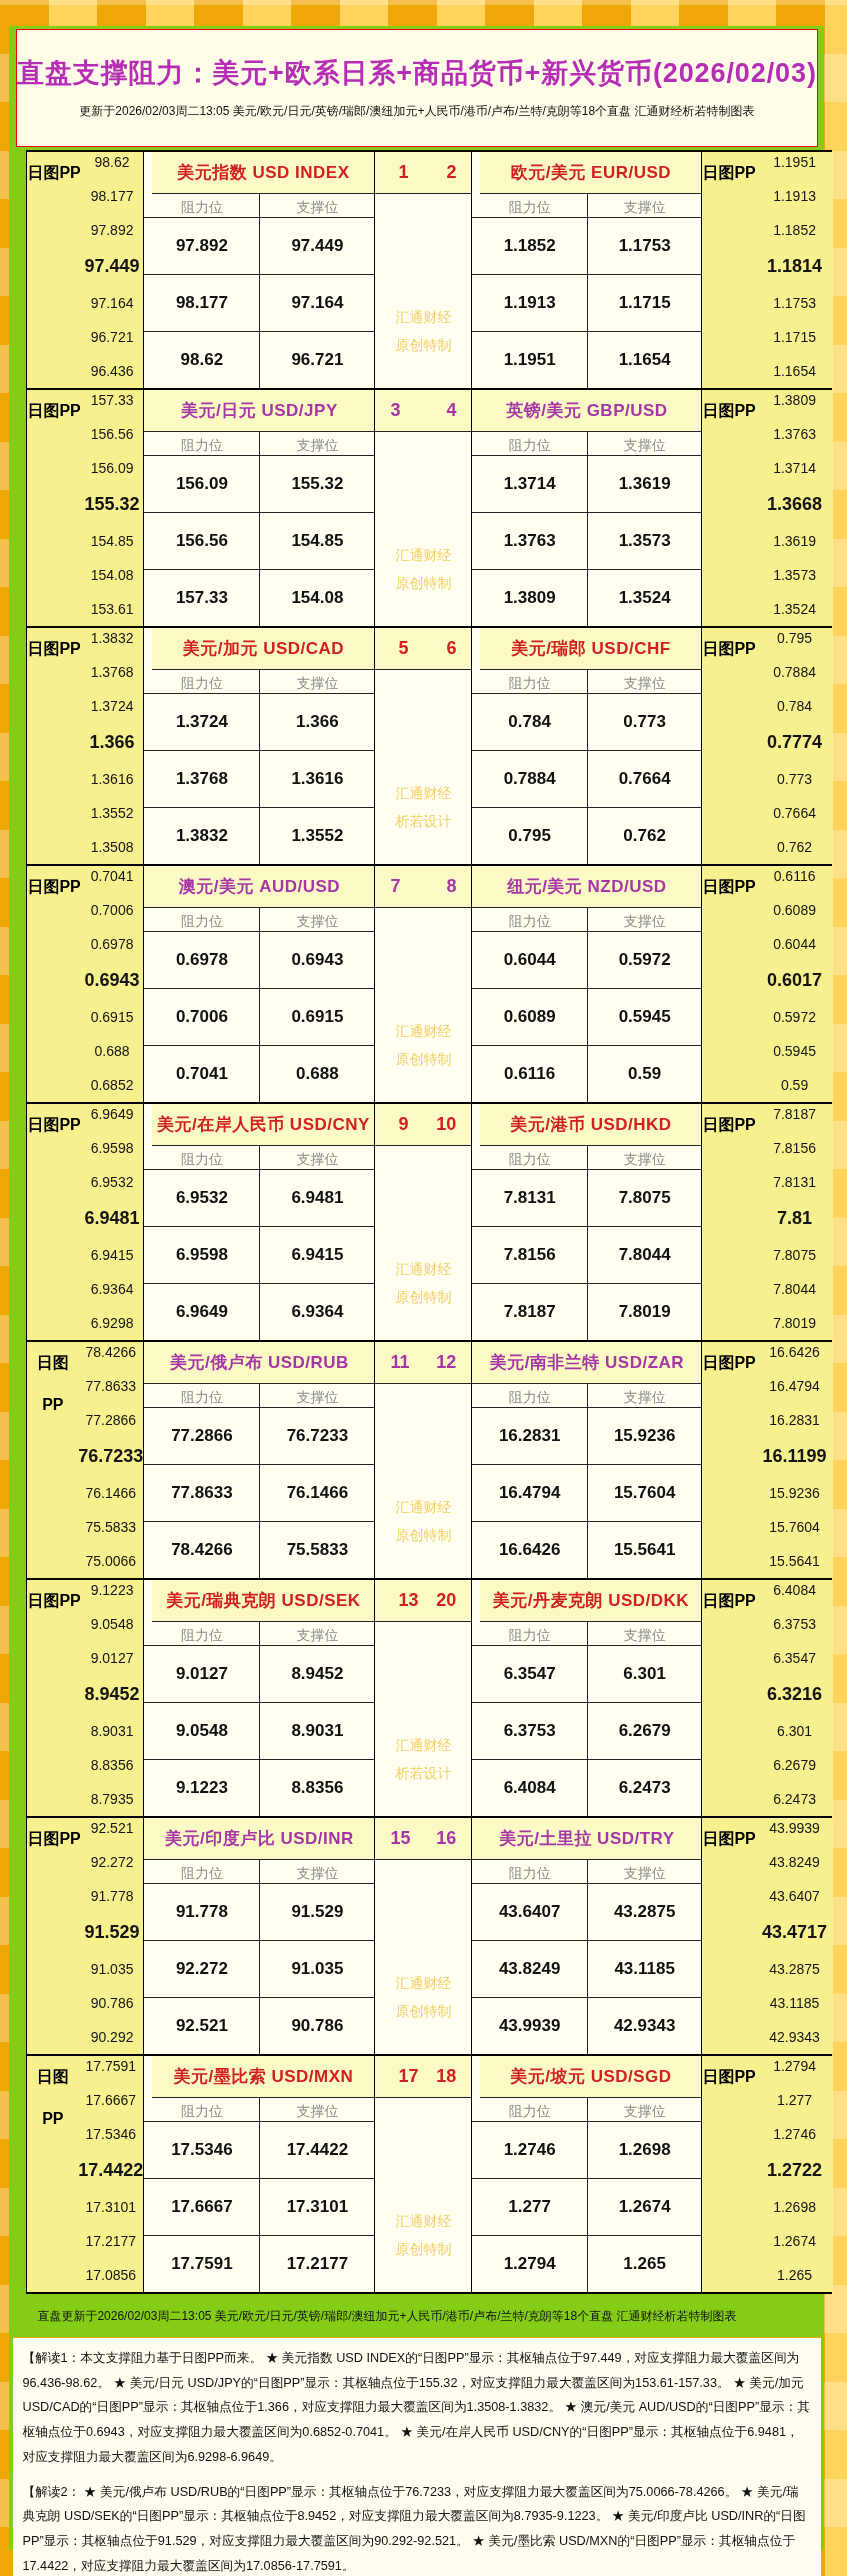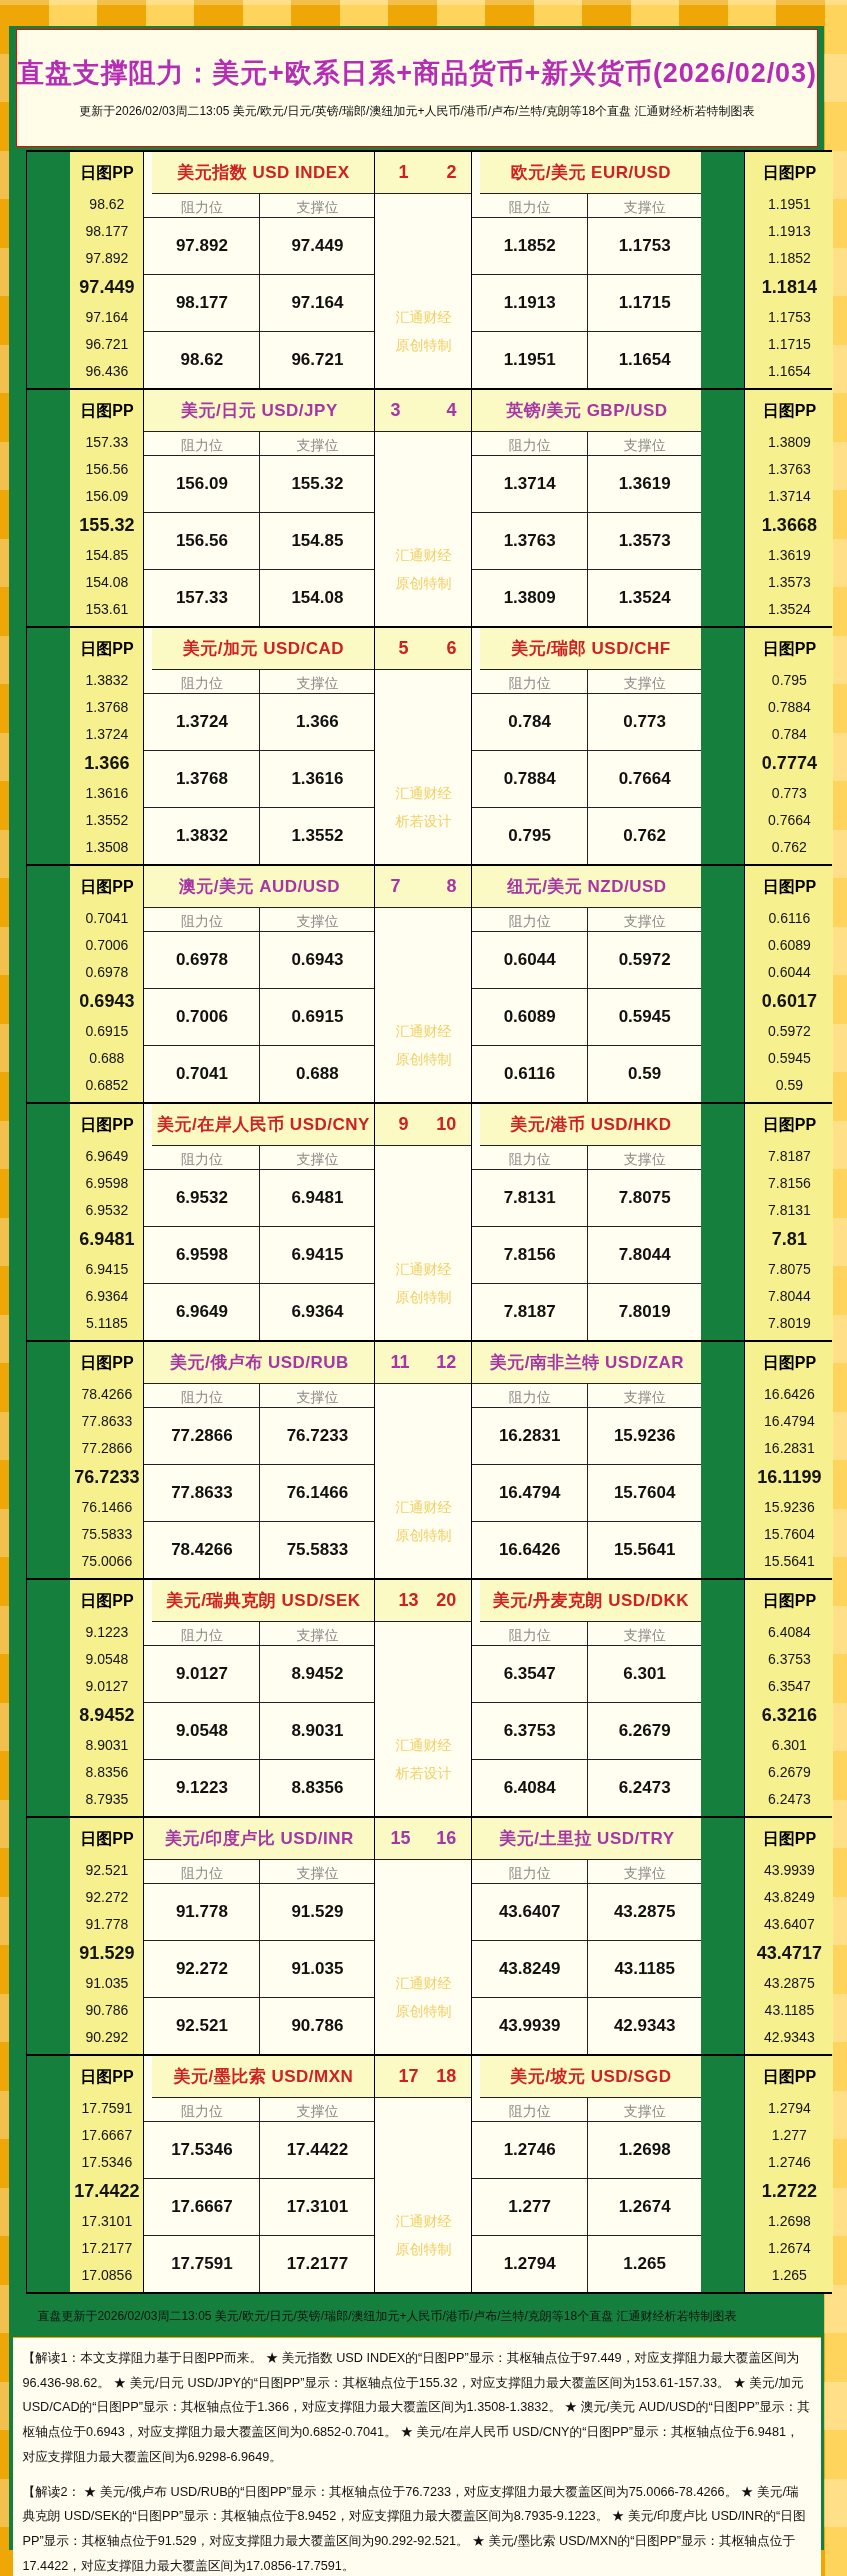--- a/index.html
+++ b/index.html
@@ -9,21 +9,21 @@
     height: 2576px;
     font-family: "Liberation Sans", sans-serif;
     background-color: #F2AC10;
     background-image:
       repeating-linear-gradient(0deg, rgba(255,255,255,0) 0 49px, rgba(255,255,255,.28) 49px 97px),
       repeating-linear-gradient(90deg, #EFA708 0 49px, #FFD45C 49px 97px);
     overflow: hidden;
   }
   .content {
     position: absolute; left: 9.4px; top: 26px; width: 815px; height: 2524px;
-    background: #15803d;
+    background: #84cc16;
   }
   
   .red-box {
     margin: 2.8px 6.6px 0 6.6px; height: 118px;
     border: 1.9px solid #FF0000; background: #FFFDE8;
     display: flex; flex-direction: column; align-items: center; justify-content: center;
   }
   .main-title {
     color: #B52CB5; font-size: 27px; font-weight: bold; letter-spacing: 0.9px;
     text-align: center; margin-bottom: 11.2px;
@@ -37,21 +37,21 @@
     margin: 3.7px 0 0 17px; width: 806px;
     border-top: 2.8px solid #000;
   }
   .block {
     display: grid; grid-template-columns: 116px 231px 97px 230px 132px;
     height: 238px; border-bottom: 2.8px solid #000;
     border-left: 1.9px solid #000; border-right: 1.9px solid #000;
   }
   .col { height: 100%; }
   .col + .col { border-left: 1.9px solid #000; }
-  .pp-col { background: #F7F08F; display: flex; flex-direction: column; margin-left: 43px; }
+  .pp-col { background: #F7F08F; display: flex; flex-direction: row; }
   .pp-header { height: 42px; line-height: 42px; text-align: center; font-weight: bold; font-size: 16px; color: #000; }
   .pp-values { flex: 1; display: flex; flex-direction: column; justify-content: space-between; padding: 1.9px 0 9.4px; }
   .pp-val { text-align: center; font-size: 14px; color: #141414; }
   .pp-val.pivot { font-size: 18px; font-weight: bold; }
   .pair-col { display: flex; flex-direction: column; background: #FFFEF0; }
   .pair-title {
     height: 42px; line-height: 42px; text-align: center; font-weight: bold;
     font-size: 17px; background: #FCFAC4; border-bottom: 0.9px solid #222; letter-spacing: 0.5px;
   }
   .subhead { height: 24px; display: grid; grid-template-columns: 1fr 1fr; border-bottom: 0.9px solid #222; }
@@ -423,21 +423,21 @@
 
     <div class="col pp-col">
       <div class="pp-header">日图PP</div>
       <div class="pp-values">
         <div class="pp-val">6.9649</div>
         <div class="pp-val">6.9598</div>
         <div class="pp-val">6.9532</div>
         <div class="pp-val pivot">6.9481</div>
         <div class="pp-val">6.9415</div>
         <div class="pp-val">6.9364</div>
-        <div class="pp-val">5.1185</div>
+        <div class="pp-val">6.9298</div>
       </div>
     </div>
 
     <div class="col pair-col">
       <div class="pair-title accent-red">美元/在岸人民币 USD/CNY</div>
       <div class="subhead">
         <div>阻力位</div>
         <div>支撑位</div>
       </div>
       <div class="drow">

